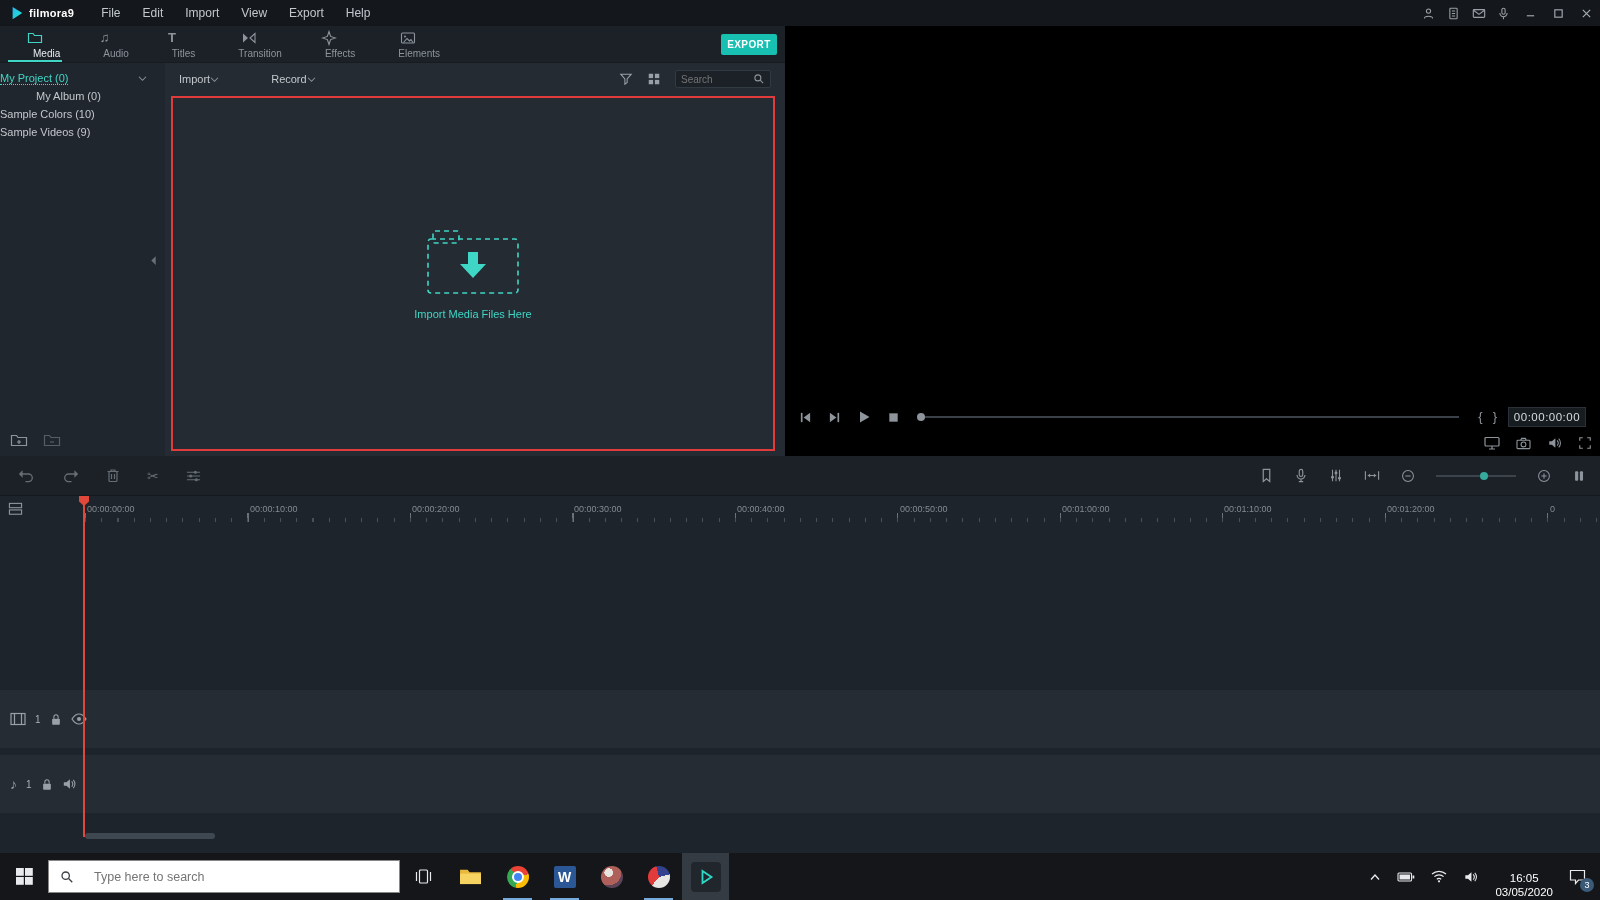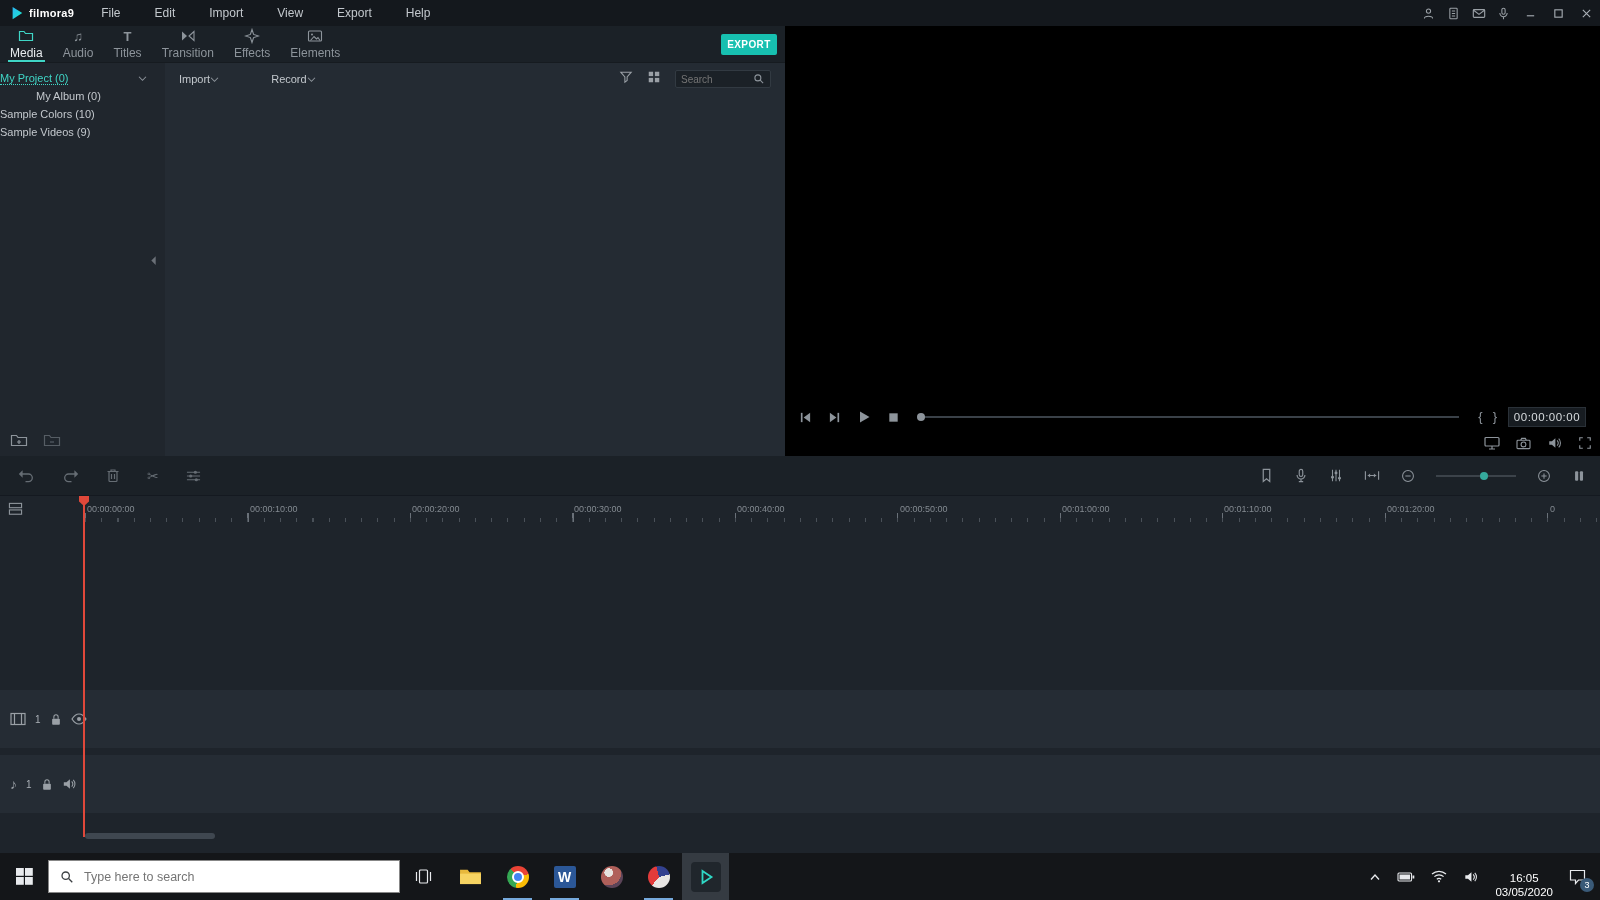--- a/index.html
+++ b/index.html
@@ -5,31 +5,31 @@
   * { margin:0; padding:0; box-sizing:border-box; }
   html,body { width:1600px; height:900px; overflow:hidden; }
   body { font-family:"Liberation Sans", sans-serif; background:#1e242b; }
   svg { display:block; }
   .app { position:absolute; top:0; left:0; width:1600px; height:900px;border-radius:26px; }
 
   
   .titlebar { position:absolute; left:0; top:0; width:1600px; height:26px; background:#14181d; display:flex; align-items:center; z-index:30; }
   .logo { display:flex; align-items:center; gap:5px; padding-left:10px; }
   .logo-text { color:#fff; font-size:11px; font-weight:bold; letter-spacing:.3px; }
-  .menus { display:flex; margin-left:16px;gap:12px; }
+  .menus { display:flex; margin-left:16px; }
   .menu-item { color:#c3c8cd; font-size:12px; padding:0 11px; line-height:26px; cursor:default; }
   .tb-title { position:absolute; left:0; right:0; text-align:center; color:#cfd3d7; font-size:12px; pointer-events:none; }
   .tb-right { margin-left:auto; display:flex; align-items:center; }
   .tb-icon { width:25px; height:26px; display:flex; align-items:center; justify-content:center; color:#9aa0a6; }
   .win-btn { width:28px; height:26px; display:flex; align-items:center; justify-content:center; color:#aab0b6; }
 
   
   .ribbon { position:absolute; left:0; top:26px; width:785px; height:37px; background:#1b2127; display:flex; align-items:stretch; border-bottom:1px solid #161b20; }
   .tab { display:flex; flex-direction:column; align-items:center; justify-content:center; gap:2px; padding:0 10px; color:#8d949b; position:relative; min-width:46px; }
-  .tab-label { font-size:12px; }
+  .tab-label { font-size:10px;margin-left:23px; }
   .tab.active { color:#e8ecef; }
   .tab.active .tab-ic { color:#3fd6c6; }
   .tab.active::after { content:""; position:absolute; bottom:0; left:8px; right:8px; height:2px; background:#3fd6c6; }
   .tab-ic { height:16px; display:flex; align-items:center; justify-content:center; font-size:13px; }
   .export-btn { position:absolute; right:8px; top:8px; width:56px; height:21px; background:#17c0b0; color:#fff; font-size:10px; font-weight:bold; text-align:center; line-height:21px; border-radius:2px; letter-spacing:.4px; }
 
   
   .panels { position:absolute; left:0; top:63px; width:785px; height:393px; }
   .sidebar { position:absolute; left:0; top:0; width:165px; height:100%; background:#20262d; }
   .side-item { height:18px; line-height:18px; font-size:11px; color:#c3c8cd; position:relative; white-space:nowrap; }
@@ -40,21 +40,21 @@
   .side-chevron { position:absolute; right:18px; top:6px; color:#8d949b; }
   .sidebar-bottom { position:absolute; left:10px; bottom:8px; display:flex; gap:15px; }
   .sb-folder { color:#8d949b; }
   .sb-folder.dim { color:#565d64; }
   .collapse-handle { position:absolute; left:150px; top:192px; color:#6a7077; }
 
   .media-panel { position:absolute; left:165px; top:0; width:620px; height:100%; background:#242b33; }
   .media-toolbar { position:absolute; left:0; top:0; right:0; height:32px; display:flex; align-items:center; padding:0 14px; }
   .dd { display:flex; align-items:center; gap:0; color:#c3c8cd; font-size:11px; }
   .dd + .dd { margin-left:52px; }
-  .mt-right { margin-left:auto; display:flex; gap:14px; color:#9aa0a6; }
+  .mt-right { margin-left:auto; display:flex; align-items:center; gap:14px; color:#9aa0a6; }
   .search-box { width:96px; height:18px; background:#1b2127; border:1px solid #323a42; border-radius:2px; display:flex; align-items:center; padding:0 5px; }
   .search-box input { flex:1; min-width:0; background:transparent; border:none; outline:none; color:#aab0b6; font-size:10px; font-family:inherit; }
   .dropzone { position:absolute; left:6px; top:33px; width:604px; height:355px; border:2px solid #e23b3b; display:flex; flex-direction:column; align-items:center; justify-content:center; }
   .dz-label { margin-top:12px; color:#3fd6c6; font-size:11px; }
 
   
   .preview { position:absolute; left:785px; top:26px; width:815px; height:430px; background:#000; }
   .transport { position:absolute; left:0; right:0; top:378px; height:26px; display:flex; align-items:center; padding:0 14px; color:#8d949b; }
   .t-btn { margin-right:16px; display:flex; color:#8d949b; }
   .seek { flex:1; height:2px; background:#3a4148; position:relative; margin:0 14px 0 2px; }
@@ -84,21 +84,21 @@
   .vt-head { top:194px; } .at-head { top:259px; }
   .track-num { font-size:10px; color:#aab0b6; }
   .note-glyph { font-size:14px; line-height:14px; }
   .playhead-line { position:absolute; left:83px; top:0; width:2px; height:341px; background:#e0483a; z-index:3; }
   .playhead-cap { position:absolute; left:79px; top:0; width:10px; height:10px; background:#e0483a; clip-path:polygon(0 0,100% 0,100% 55%,50% 100%,0 55%); z-index:4; }
   .hscroll-thumb { position:absolute; left:85px; top:337px; width:130px; height:6px; border-radius:3px; background:#3f4750; }
 
   
   .taskbar { position:absolute; left:0; top:853px; width:1600px; height:47px; background:#141619; display:flex; align-items:center; z-index:40; }
   .tb-start { width:48px; height:47px; display:flex; align-items:center; justify-content:center; }
-  .tb-search { width:352px; height:33px; background:#fff; border:1px solid #878787; display:flex; align-items:center; padding:0 11px; gap:10px; }
+  .tb-search { width:352px; height:33px; background:#fff; border:1px solid #878787; display:flex; align-items:center; padding:0 11px; gap:20px; }
   .tb-search input { border:none; outline:none; font-size:12.5px; color:#444; flex:1; min-width:0; font-family:inherit; background:transparent; }
   .tb-app { width:47px; height:47px; display:flex; align-items:center; justify-content:center; position:relative; }
   .tb-app.running::after { content:""; position:absolute; left:9px; right:9px; bottom:0; height:2px; background:#76a9dc; }
   .tb-app.active-app { background:#353b42; }
   .word-icon { width:22px; height:22px; background:#2b5797; color:#fff; font-weight:bold; font-size:14px; display:flex; align-items:center; justify-content:center; border-radius:2px; }
   .chrome-icon { width:22px; height:22px; border-radius:50%; background:conic-gradient(from -45deg,#ea4335 0 33%,#fbbc05 33% 66%,#34a853 66% 100%); position:relative; }
   .chrome-icon::after { content:""; position:absolute; inset:5px; border-radius:50%; background:#4285f4; border:2px solid #fff; }
   .paint-icon { width:22px; height:22px; border-radius:50%; background:radial-gradient(circle at 35% 30%,#e8e4e0 0 20%,#b0605a 21% 60%,#5c4458 61% 100%); }
   .swirl-icon { width:22px; height:22px; border-radius:50%; background:conic-gradient(from 220deg,#e23b3b 0 35%,#33418f 35% 60%,#e8e6e4 60% 100%); }
   .filmora-tile { width:30px; height:30px; background:#20262c; border-radius:4px; display:flex; align-items:center; justify-content:center; }
@@ -295,20 +295,28 @@
           <div class="search-box">
             <input type="text" placeholder="Search" style="">
             <svg width="12" height="12" viewBox="0 0 16 16" fill="none" stroke="#8d949b" stroke-width="1.4">
                 <circle cx="6.5" cy="6.5" r="4"></circle>
                 <path d="M9.6 9.6 L13.5 13.5"></path>
               </svg>
           </div>
         </div>
       </div>
 
+      <div class="dropzone">
+        <svg width="96" height="68" viewBox="0 0 96 68">
+          <rect x="8" y="3" width="26" height="12" rx="2" fill="none" stroke="#3fd6c6" stroke-width="1.6" stroke-dasharray="5 4"></rect>
+          <rect x="3" y="11" width="90" height="54" rx="3" fill="none" stroke="#3fd6c6" stroke-width="1.6" stroke-dasharray="5 4"></rect>
+          <path d="M43 24 h10 v12 h8 L48 50 L35 36 h8 Z" fill="#3fd6c6"></path>
+        </svg>
+        <div class="dz-label">Import Media Files Here</div>
+      </div>
     </section>
   </div>
 
   <div class="preview">
     <div style="position:absolute;inset:0 0 52px 0;background:#000;"></div>
     <div class="transport">
       <span class="t-btn">
         <svg width="13" height="13" viewBox="0 0 14 14" fill="currentColor">
             <rect x="2" y="2" width="1.8" height="10"></rect>
             <path d="M12 2 L5 7 L12 12 Z"></path>

